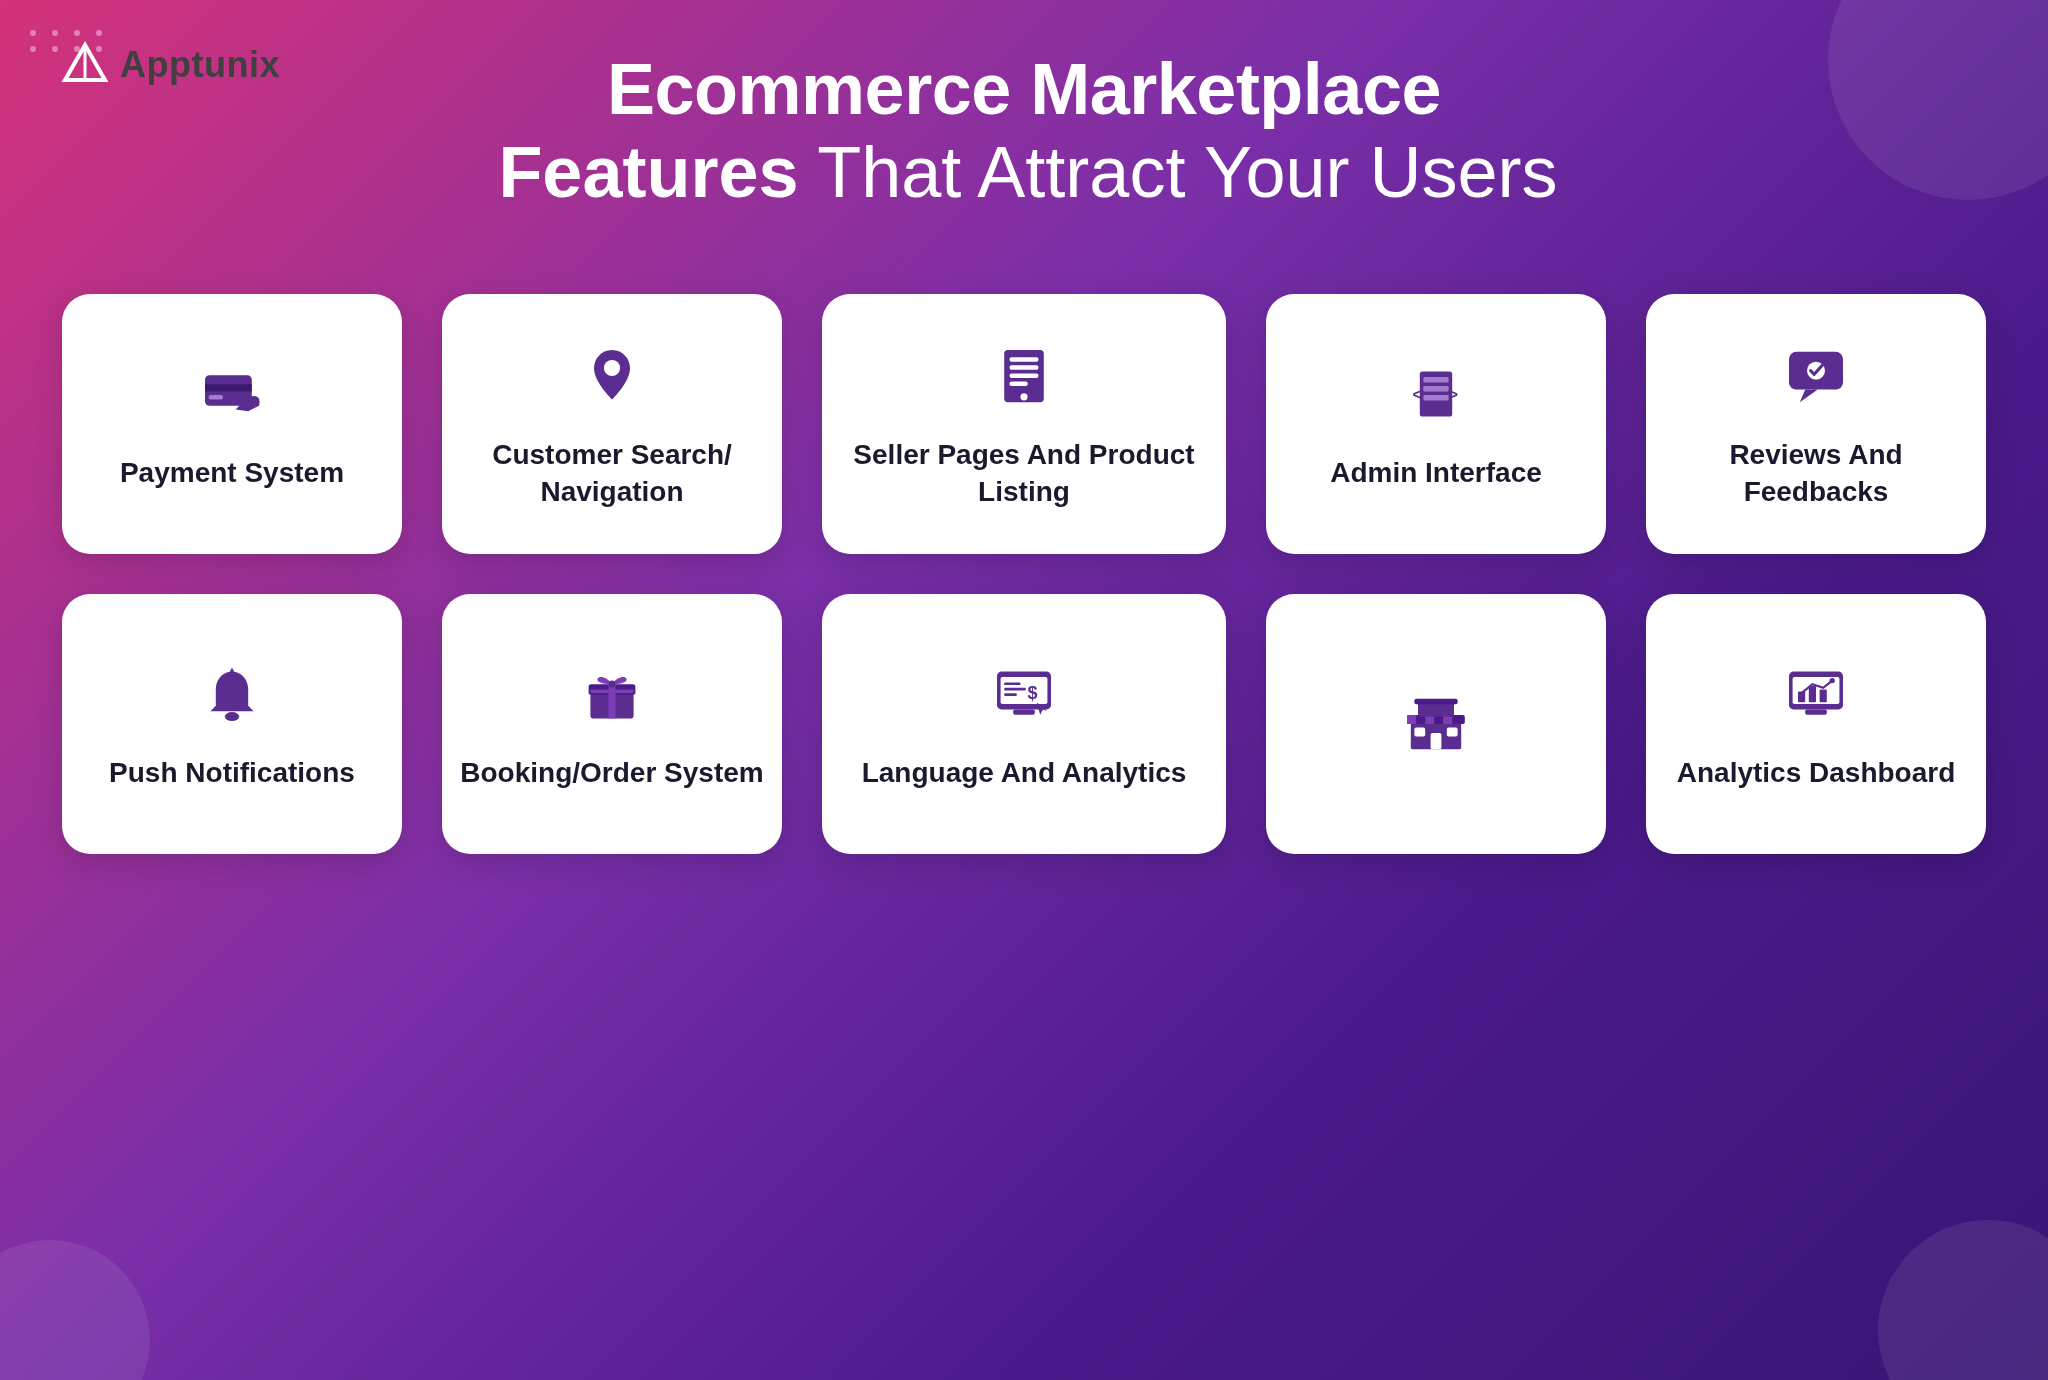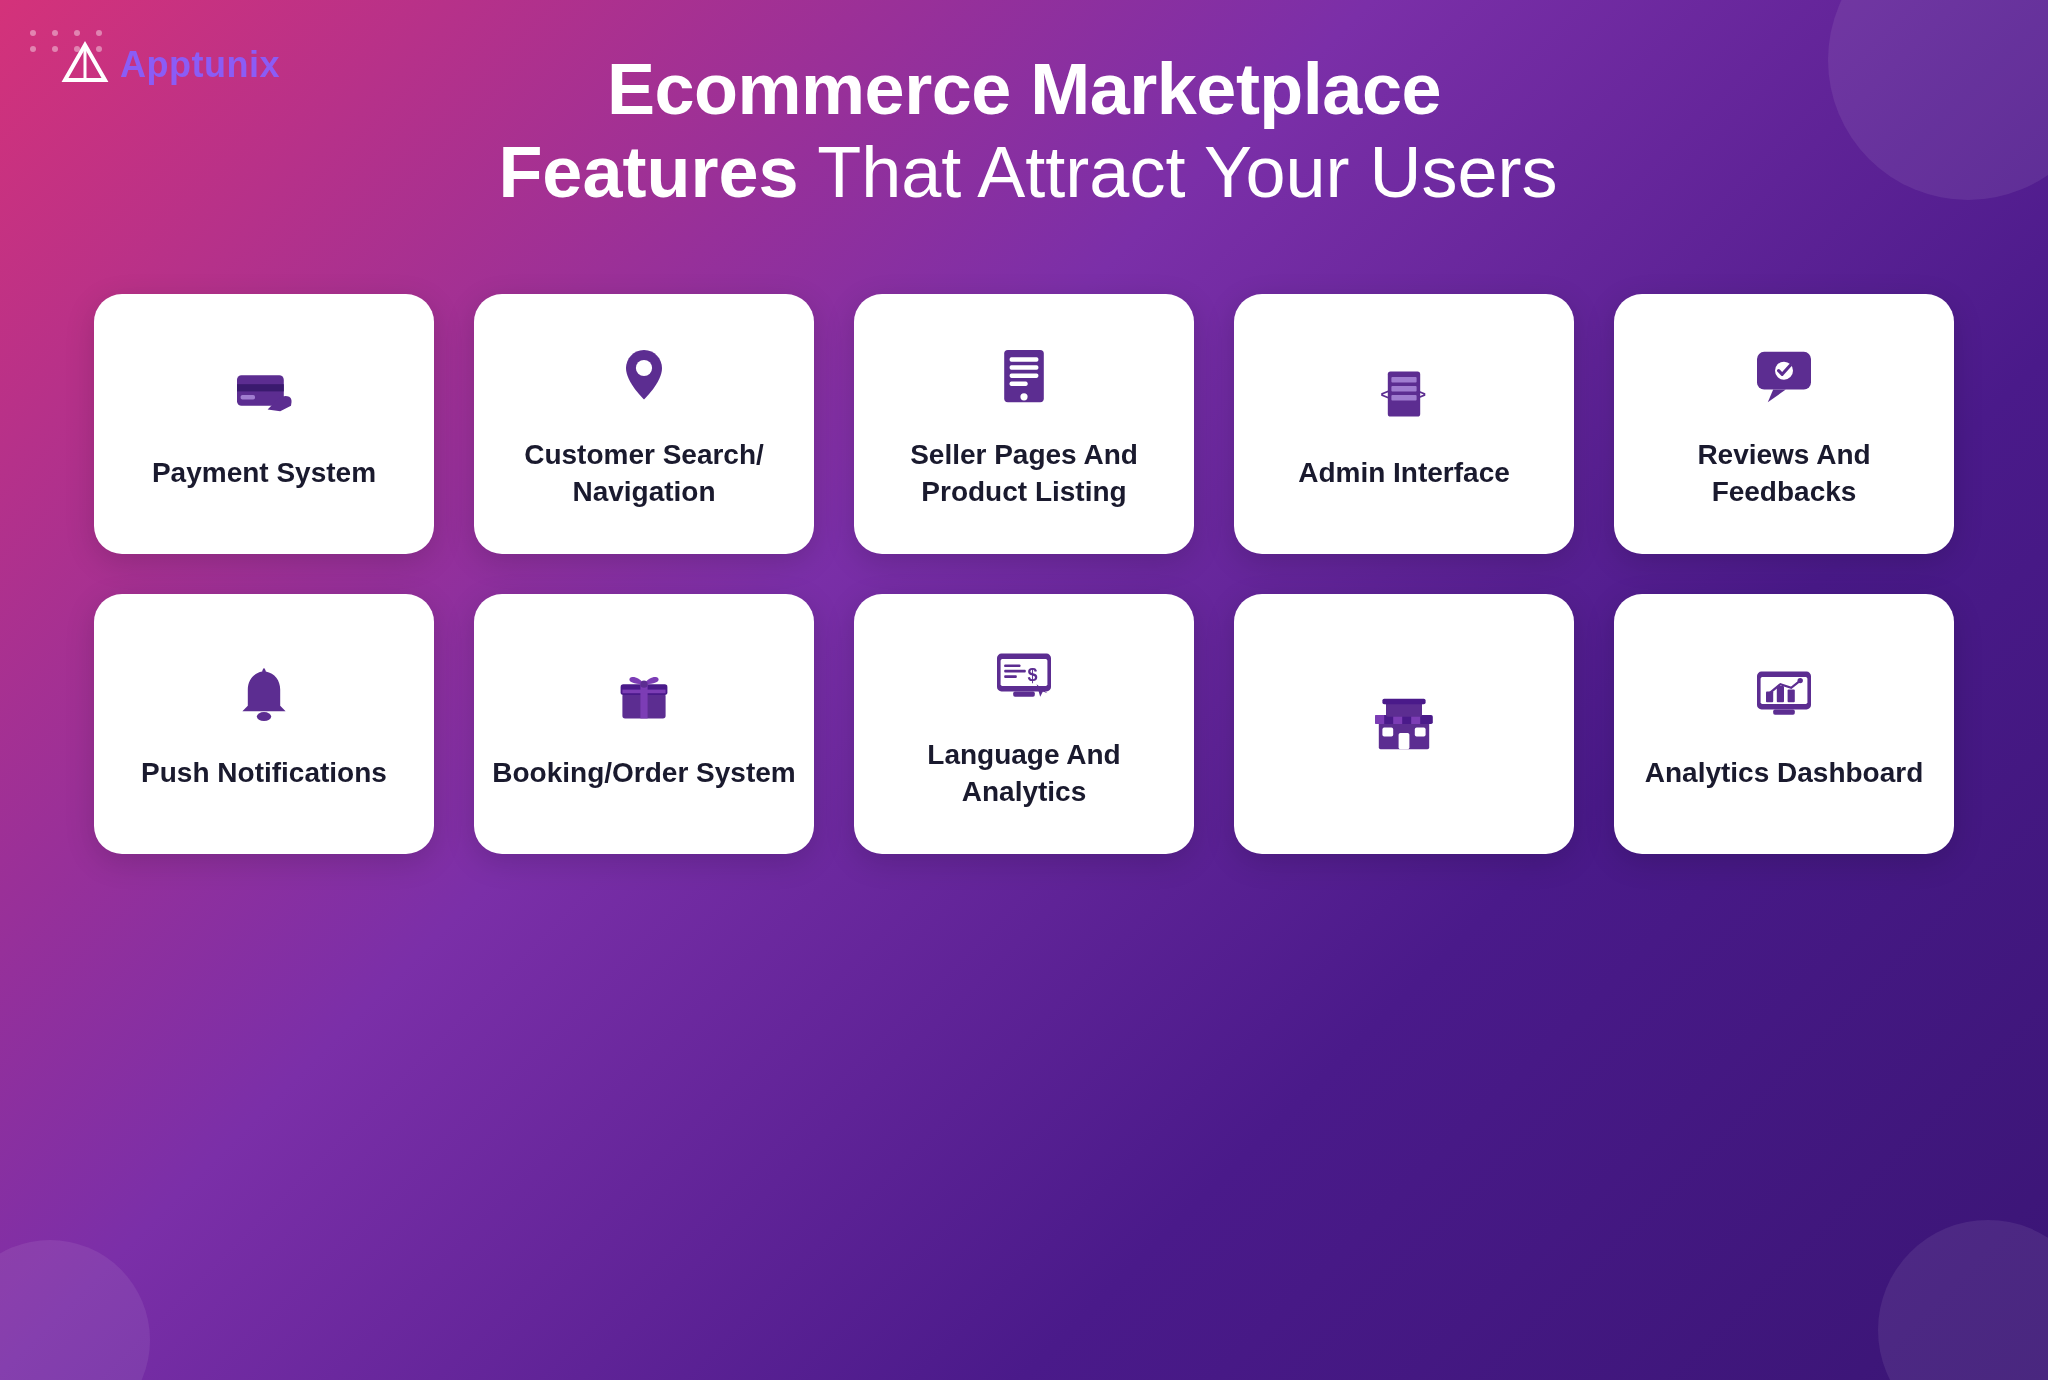--- a/index.html
+++ b/index.html
@@ -60,21 +60,21 @@
       left: 60px;
       display: flex;
       align-items: center;
       gap: 10px;
     }
     .logo-icon {
       width: 50px;
       height: 50px;
     }
     .logo-text {
-      color: #8b5cf6;
+      color: #404040;
       font-size: 36px;
       font-weight: 700;
       letter-spacing: 0.5px;
     }
 
     
     .header {
       text-align: center;
       padding-top: 48px;
       padding-bottom: 20px;
@@ -140,21 +140,21 @@
       color: #1a1a2e;
       font-size: 28px;
       font-weight: 600;
       text-align: center;
       line-height: 1.3;
       padding: 0 16px;
     }
 
     
     .feature-card.wide {
-      width: 340px;
+      width: 404px;
     }
   </style>
 </head>
 <body>
 
 <div class="dots">
   <div class="dot"></div>
     <div class="dot"></div>
     <div class="dot"></div>
     <div class="dot"></div>

